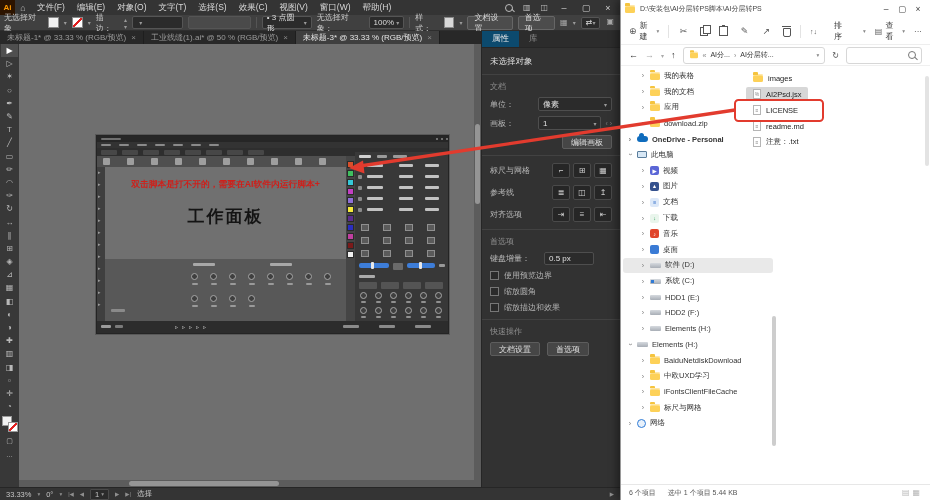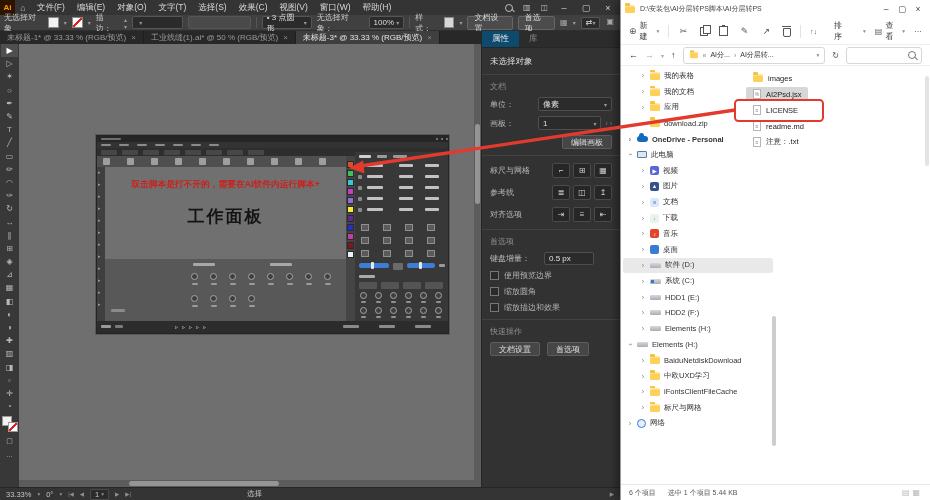--- a/index.html
+++ b/index.html
@@ -556,21 +556,21 @@
     <div class="ai-status">
       <span>33.33%</span>
         <span class="st-dd">▾</span>
       <span>0°</span>
         <span class="st-dd">▾</span>
       <span class="st-dd">|◀</span>
       <span class="st-dd">◀</span>
       <span class="st-box"><i style="font-style:normal">1</i>&nbsp;<span class="st-dd">▾</span></span>
       <span class="st-dd">▶</span>
       <span class="st-dd">▶|</span>
-      <span style="margin-left:110px">选择</span>
+      <span style="">选择</span>
       <span style="margin-left:auto" class="st-dd">▶</span>
     </div>
   </div>
 
   <div class="exp">
     <div class="exp-title">
       <span class="fold-i"></span>
       <span class="t">D:\安装包\AI分层转PS脚本\AI分层转PS</span>
       <span style="margin-left:auto;display:flex">
         <span class="exp-wbtn">–</span>

